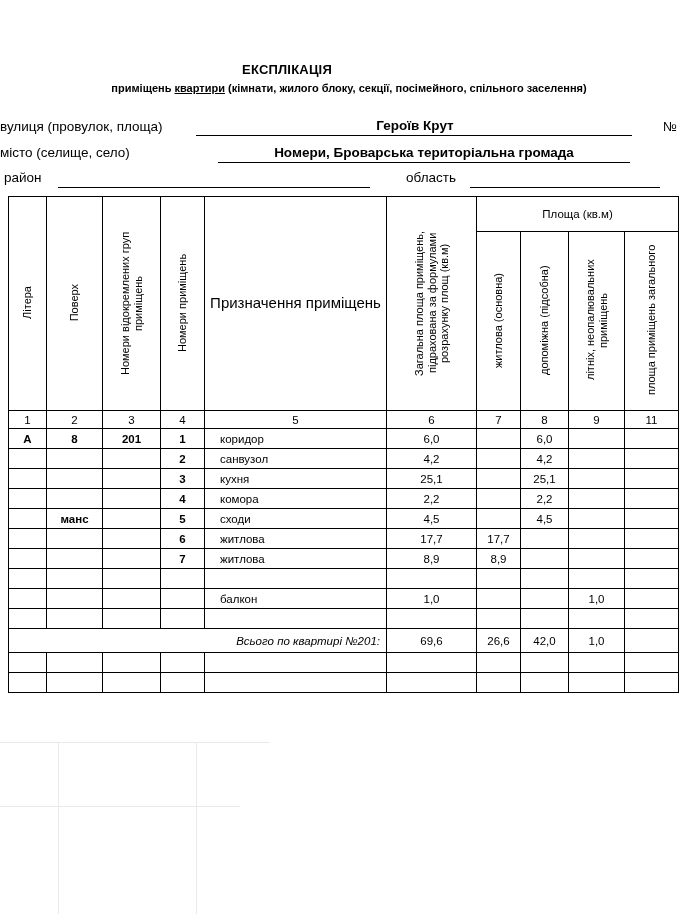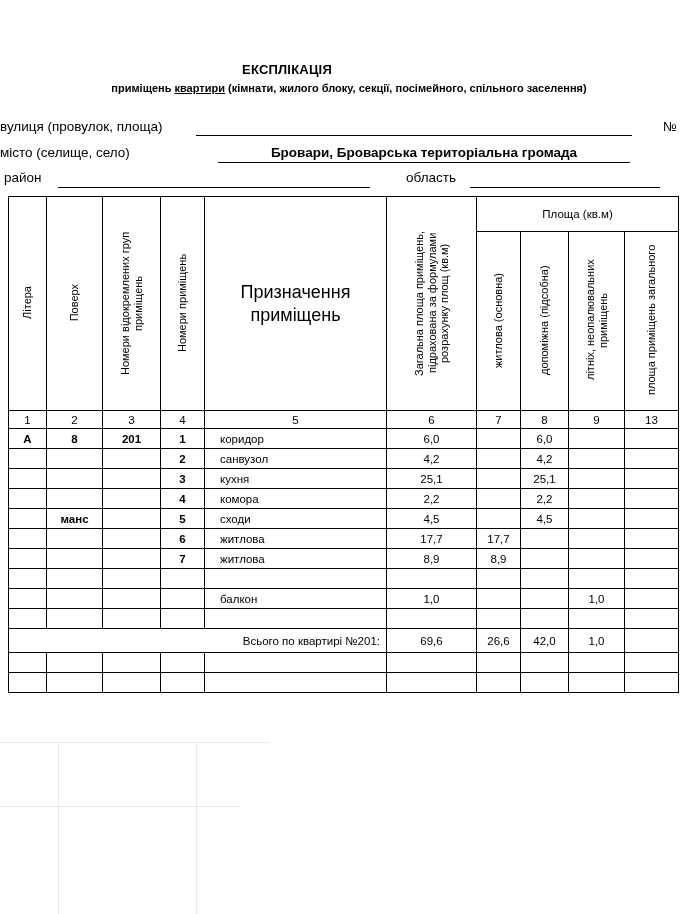--- a/index.html
+++ b/index.html
@@ -91,21 +91,21 @@
   }
   .vert-tall { height: 192px; display: inline-block; }
   .hdr-h { height: 212px; }
   .grp-h { height: 34px; font-size: 12.5px; margin-top: 36px; }
   .num-row td { height: 17px; font-weight: bold; font-size: 12px; }
   .data-row td { height: 19px; font-size: 12px; }
   .data-row td.purpose { text-align: left; padding-left: 15px; }
   .data-row td.lit, .data-row td.flr, .data-row td.grp, .data-row td.num { font-weight: bold; }
   .data-row td.flr { font-weight: bold; }
   .total-row td { height: 23px; font-size: 12.5px; font-weight: bold; }
-  .total-row td.tot-label { text-align: right; padding-right: 6px; }
+  .total-row td.tot-label { text-align: right; padding-right: 6px; font-style: italic; }
   .blank-row td { height: 19px; }
   .gap-row td { height: 19px; }
 
   
   .faint {
     position: absolute;
     background: #e9e9e9;
   }
   .note-right {
     position: absolute;
@@ -118,25 +118,26 @@
 
 <div class="page">
 
   <div class="title">ЕКСПЛІКАЦІЯ</div>
 
   <div class="subtitle">
     <span>приміщень </span><span class="u">квартири</span><span> (кімнати, жилого блоку, секції, посімейного, спільного заселення)</span>
   </div>
 
   <div class="addr-row" style="left:0px; top:119px;">вулиця (провулок, площа)</div>
+  <div class="addr-row addr-val" style="left:200px; top:118px; width:430px;">Героїв Крут</div>
   <div class="uline" style="left:196px; top:135px; width:436px;"></div>
   <div class="note-right" style="left:663px; top:119px;">№</div>
 
   <div class="addr-row" style="left:0px; top:145px;"><span class="u">місто</span><span> (селище, село)</span></div>
-  <div class="addr-row addr-val" style="left:218px; top:145px; width:412px;">Бровари, Броварська територіальна громада</div>
+  <div class="addr-row addr-val" style="left:218px; top:145px; width:412px;">Номери, Броварська територіальна громада</div>
   <div class="uline" style="left:218px; top:162px; width:412px;"></div>
 
   <div class="addr-row" style="left:4px; top:170px;">район</div>
   <div class="uline" style="left:58px; top:187px; width:312px;"></div>
 
   <div class="addr-row" style="left:406px; top:170px;">область</div>
   <div class="uline" style="left:470px; top:187px; width:190px;"></div>
 
   <div class="tbl-wrap">
     <table class="exp">
@@ -152,42 +153,42 @@
         <col style="width:56px">
         <col style="width:54px">
       </colgroup>
       <tbody>
 
         <tr>
           <td rowspan="2" class="hdr-h"><span class="vert">Літера</span></td>
           <td rowspan="2"><span class="vert">Поверх</span></td>
           <td rowspan="2"><span class="vert vert-tall">Номери відокремлених груп приміщень</span></td>
           <td rowspan="2"><span class="vert vert-tall">Номери приміщень</span></td>
-          <td rowspan="2"><span style="font-size:18px; line-height:1.25;">Призначення приміщень</span></td>
+          <td rowspan="2"><span style="font-size:15px; line-height:1.25;">Призначення приміщень</span></td>
           <td rowspan="2"><span class="vert vert-tall">Загальна площа приміщень, підрахована за формулами розрахунку площ (кв.м)</span></td>
           <td colspan="4" class="grp-h">Площа (кв.м)</td>
         </tr>
         <tr>
           <td style="height:178px;"><span class="vert" style="height:160px; display:inline-block;">житлова (основна)</span></td>
           <td><span class="vert" style="height:160px; display:inline-block;">допоміжна (підсобна)</span></td>
           <td><span class="vert" style="height:160px; display:inline-block;">літніх, неопалювальних приміщень</span></td>
           <td><span class="vert" style="height:160px; display:inline-block;">площа приміщень загального</span></td>
         </tr>
 
         <tr class="num-row">
           <td>1</td>
           <td>2</td>
           <td>3</td>
           <td>4</td>
           <td>5</td>
           <td>6</td>
           <td>7</td>
           <td>8</td>
           <td>9</td>
-          <td>13</td>
+          <td>11</td>
         </tr>
 
         <tr class="data-row">
           <td class="lit">А</td>
           <td class="flr">8</td>
           <td class="grp">201</td>
           <td class="num">1</td>
           <td class="purpose">коридор</td>
           <td>6,0</td>
           <td></td>

